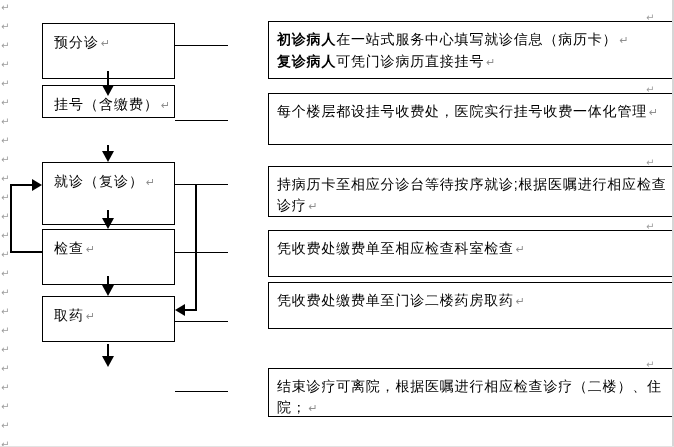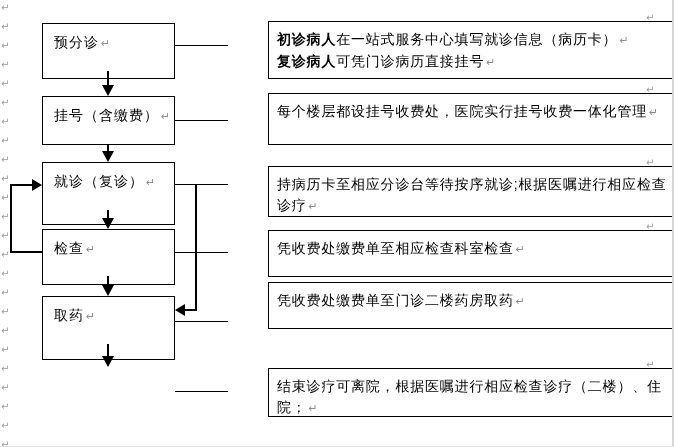--- a/index.html
+++ b/index.html
@@ -87,30 +87,30 @@
       <span class="mmark" style="left: 646px; top: 85px;">↵</span>
       <span class="mmark" style="left: 646px; top: 158px;">↵</span>
       <span class="mmark" style="left: 646px; top: 222px;">↵</span>
       <span class="mmark" style="left: 646px; top: 289px;">↵</span>
       <span class="mmark" style="left: 646px; top: 360px;">↵</span>
     </div>
 
   <div class="lbox" style="top:23px;height:56px">
     <span>预分诊</span><span class="pmark">↵</span>
   </div>
-  <div class="lbox" style="top:96px;height:49px">
+  <div class="lbox" style="top:85px;height:33px">
     <span>挂号（含缴费）</span><span class="pmark">↵</span>
   </div>
   <div class="lbox" style="top:162px;height:63px">
     <span>就诊（复诊）</span><span class="pmark">↵</span>
   </div>
   <div class="lbox" style="top:229px;height:56px">
     <span>检查</span><span class="pmark">↵</span>
   </div>
-  <div class="lbox" style="top:296px;height:64px">
+  <div class="lbox" style="top:296px;height:46px">
     <span>取药</span><span class="pmark">↵</span>
   </div>
 
   <div class="rbox" style="top:21px;height:58px">
     <div><b>初诊病人</b><span>在一站式服务中心填写就诊信息（病历卡）</span><span class="pmark">↵</span></div>
     <div><b>复诊病人</b><span>可凭门诊病历直接挂号</span><span class="pmark">↵</span></div>
   </div>
   <div class="rbox" style="top:93px;height:52px">
     <div><span>每个楼层都设挂号收费处，医院实行挂号收费一体化管理</span><span class="pmark">↵</span></div>
   </div>

